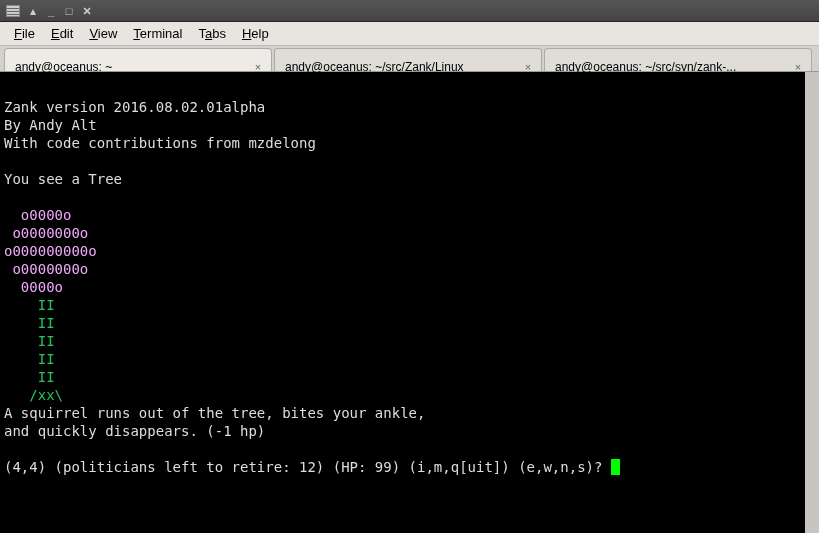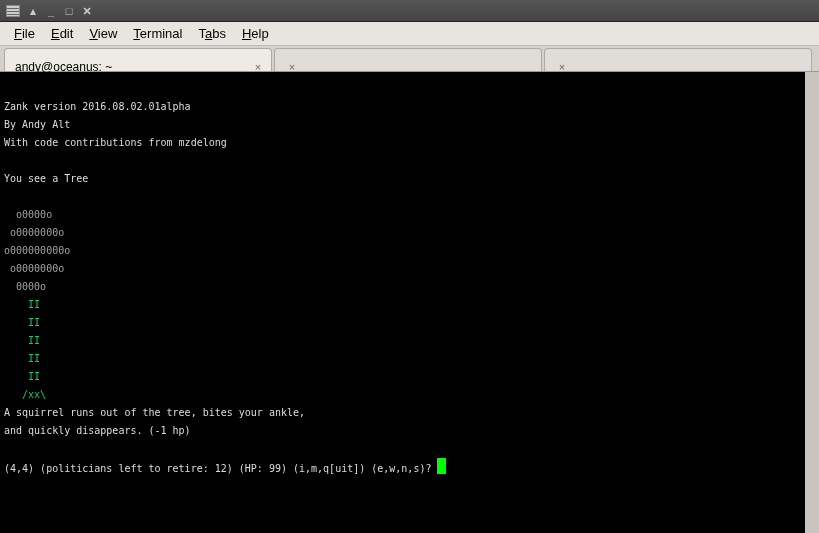--- a/index.html
+++ b/index.html
@@ -71,28 +71,28 @@
   .tab-close {
     width: 14px; height: 14px;
     font-size: 11px; line-height: 14px; text-align: center;
     color: #666; cursor: pointer;
   }
   .terminal {
     flex: 1;
     background: #000;
     color: #ddd;
     font-family: "DejaVu Sans Mono", "Menlo", monospace;
-    font-size: 10px;
+    font-size: 14px;
     line-height: 18px;
     padding: 8px 4px;
     white-space: pre;
     overflow: hidden;
     border-right: 14px solid #c8c4c0;
   }
-  .green { color: #a3a3a3; }
+  .green { color: #f0abfc; }
   .magenta { color: #22c55e; }
   .cursor {
     display: inline-block;
     width: 9px;
     height: 16px;
     background: #00ff00;
     vertical-align: text-bottom;
   }
 </style>
 </head>
@@ -116,23 +116,25 @@
     <div class="menu-item">T<span class="ul">a</span>bs</div>
     <div class="menu-item"><span class="ul">H</span>elp</div>
   </div>
 
 <div class="tabbar" id="tabbar">
     <div class="tab active">
       <span class="tab-label">andy@oceanus: ~</span>
       <span class="tab-close">×</span>
     </div>
     <div class="tab">
+      <span class="tab-label">andy@oceanus: ~/src/Zank/Linux</span>
       <span class="tab-close">×</span>
     </div>
     <div class="tab">
+      <span class="tab-label">andy@oceanus: ~/src/svn/zank-...</span>
       <span class="tab-close">×</span>
     </div>
   </div>
 
 <div class="terminal" id="terminal">
 Zank version 2016.08.02.01alpha
 By Andy Alt
 With code contributions from mzdelong
 
 You see a Tree

